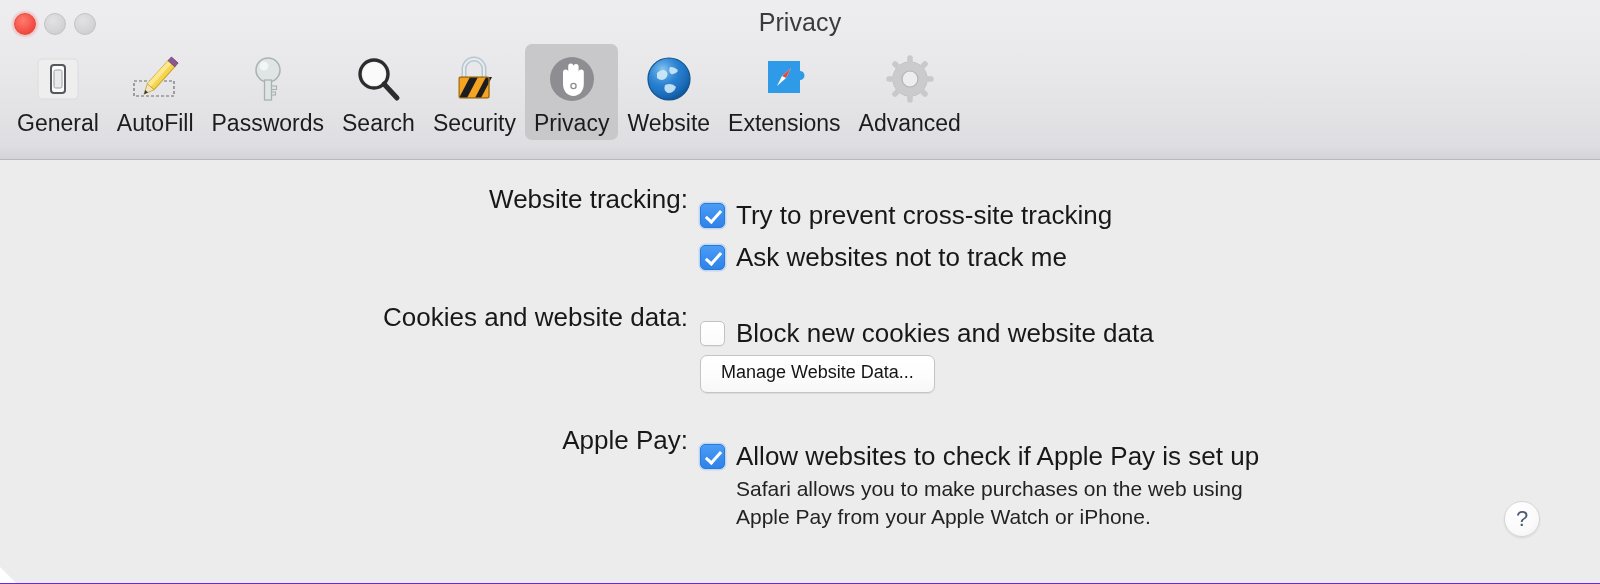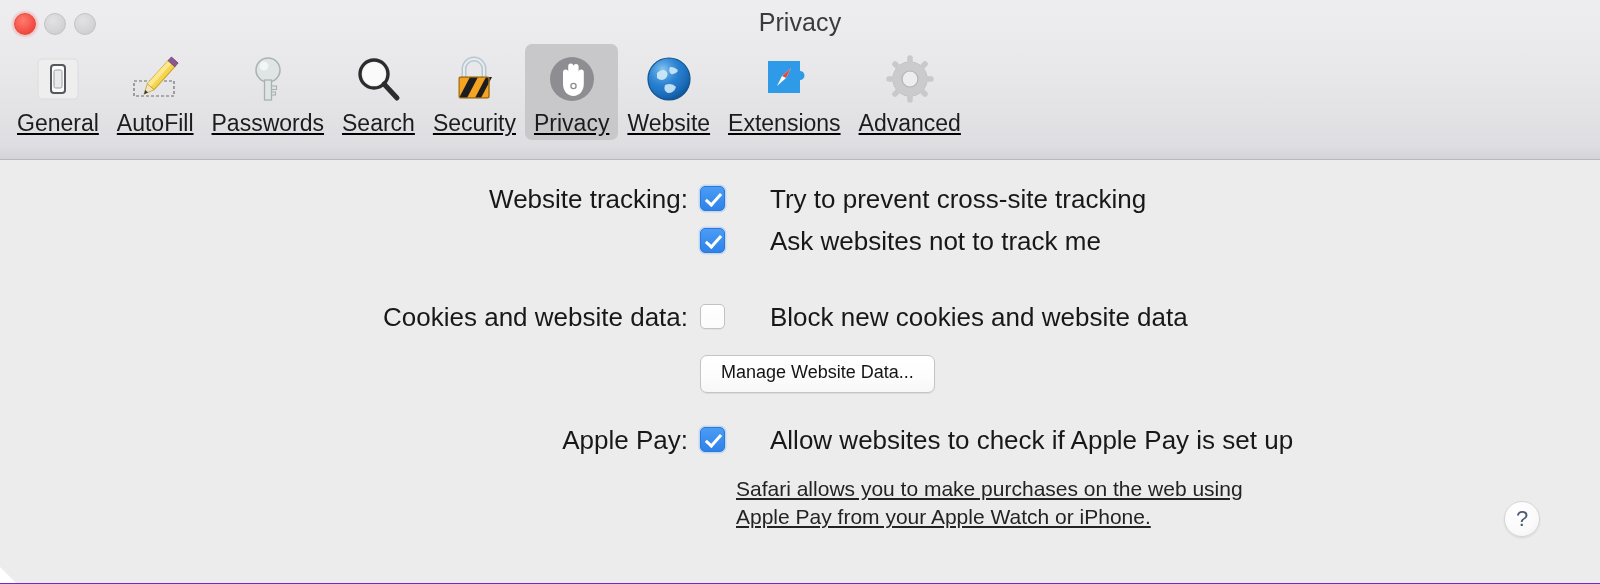--- a/index.html
+++ b/index.html
@@ -65,21 +65,20 @@
     letter-spacing: 0.1px;
   }
 
   
   .toolbar {
     position: absolute;
     top: 44px;
     left: 8px;
     display: flex;
     align-items: flex-start;
-    text-decoration: underline;
   }
   .tab {
     display: flex;
     flex-direction: column;
     align-items: center;
     padding: 6px 9px 4px 9px;
     border-radius: 7px;
     cursor: default;
     min-width: 60px;
   }
@@ -129,23 +128,22 @@
     box-sizing: border-box;
     line-height: 1.0;
   }
   .row-fields {
     flex: 1 1 auto;
     padding-left: 0px;
   }
 
   .check-line {
     display: flex;
-    align-items: flex-start;
+    align-items: flex-end;
     height: 42px;
-    gap: 34px;
   }
   .checkbox {
     width: 25px;
     height: 25px;
     border-radius: 5px;
     flex: 0 0 25px;
     box-sizing: border-box;
     position: relative;
     margin-right: 11px;
   }
@@ -192,21 +190,20 @@
     line-height: 1.15;
   }
 
   .help-text {
     margin-top: 6px;
     margin-left: 36px;
     font-size: 21px;
     color: #232323;
     line-height: 1.35;
     white-space: pre-line;
-    text-decoration: underline;
   }
   .spacer-md { height: 34px; }
 
   
   .help-button {
     position: absolute;
     right: 60px;
     bottom: 46px;
     width: 34px;
     height: 34px;

